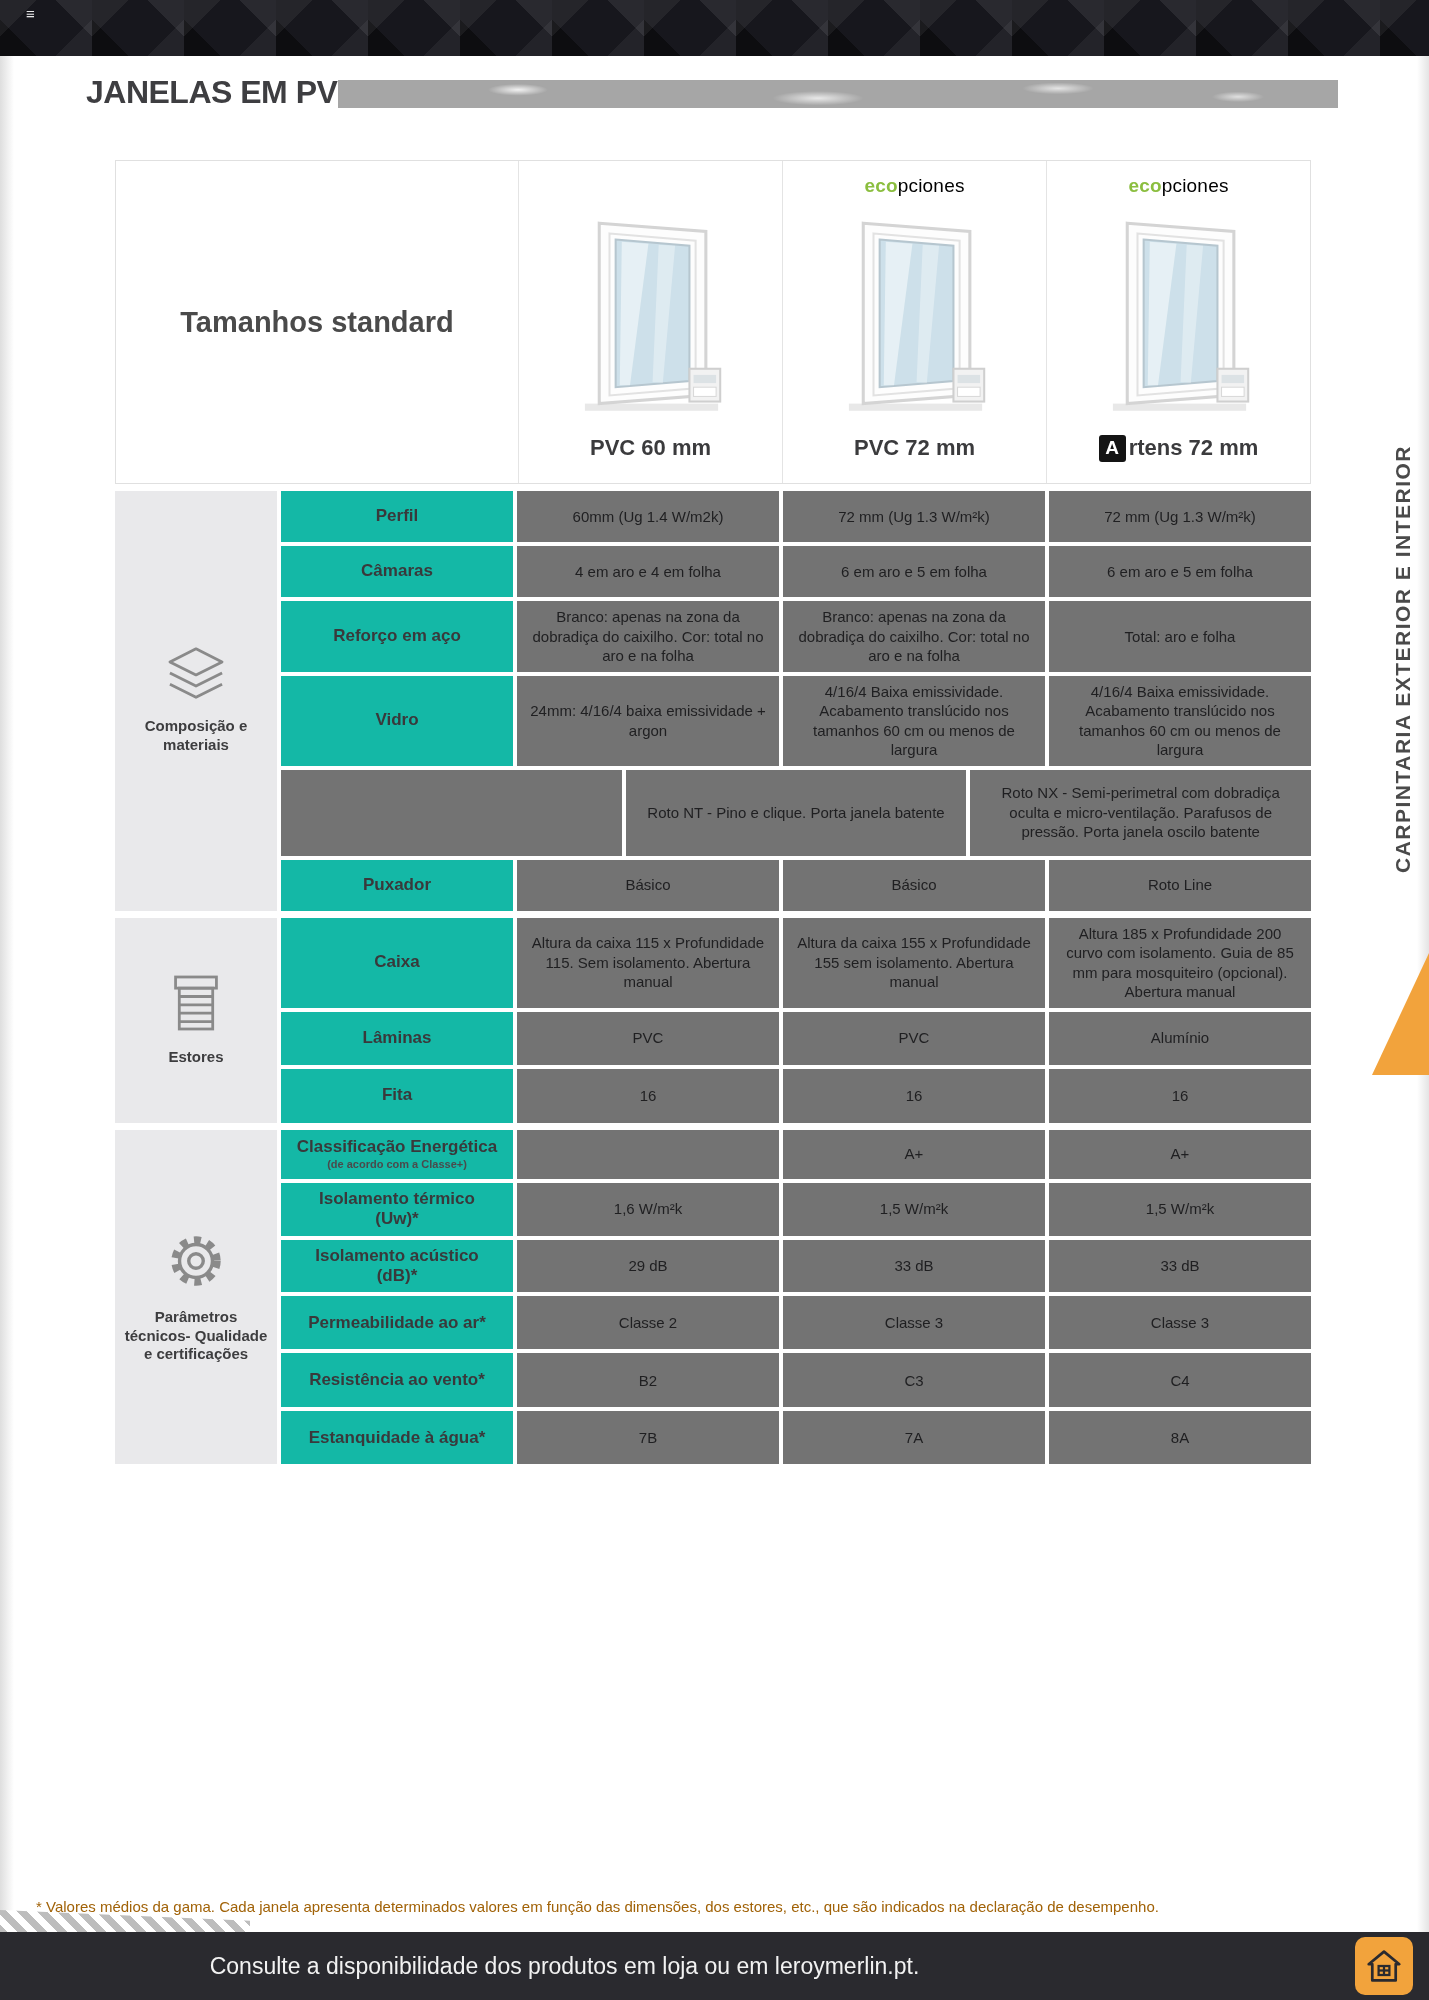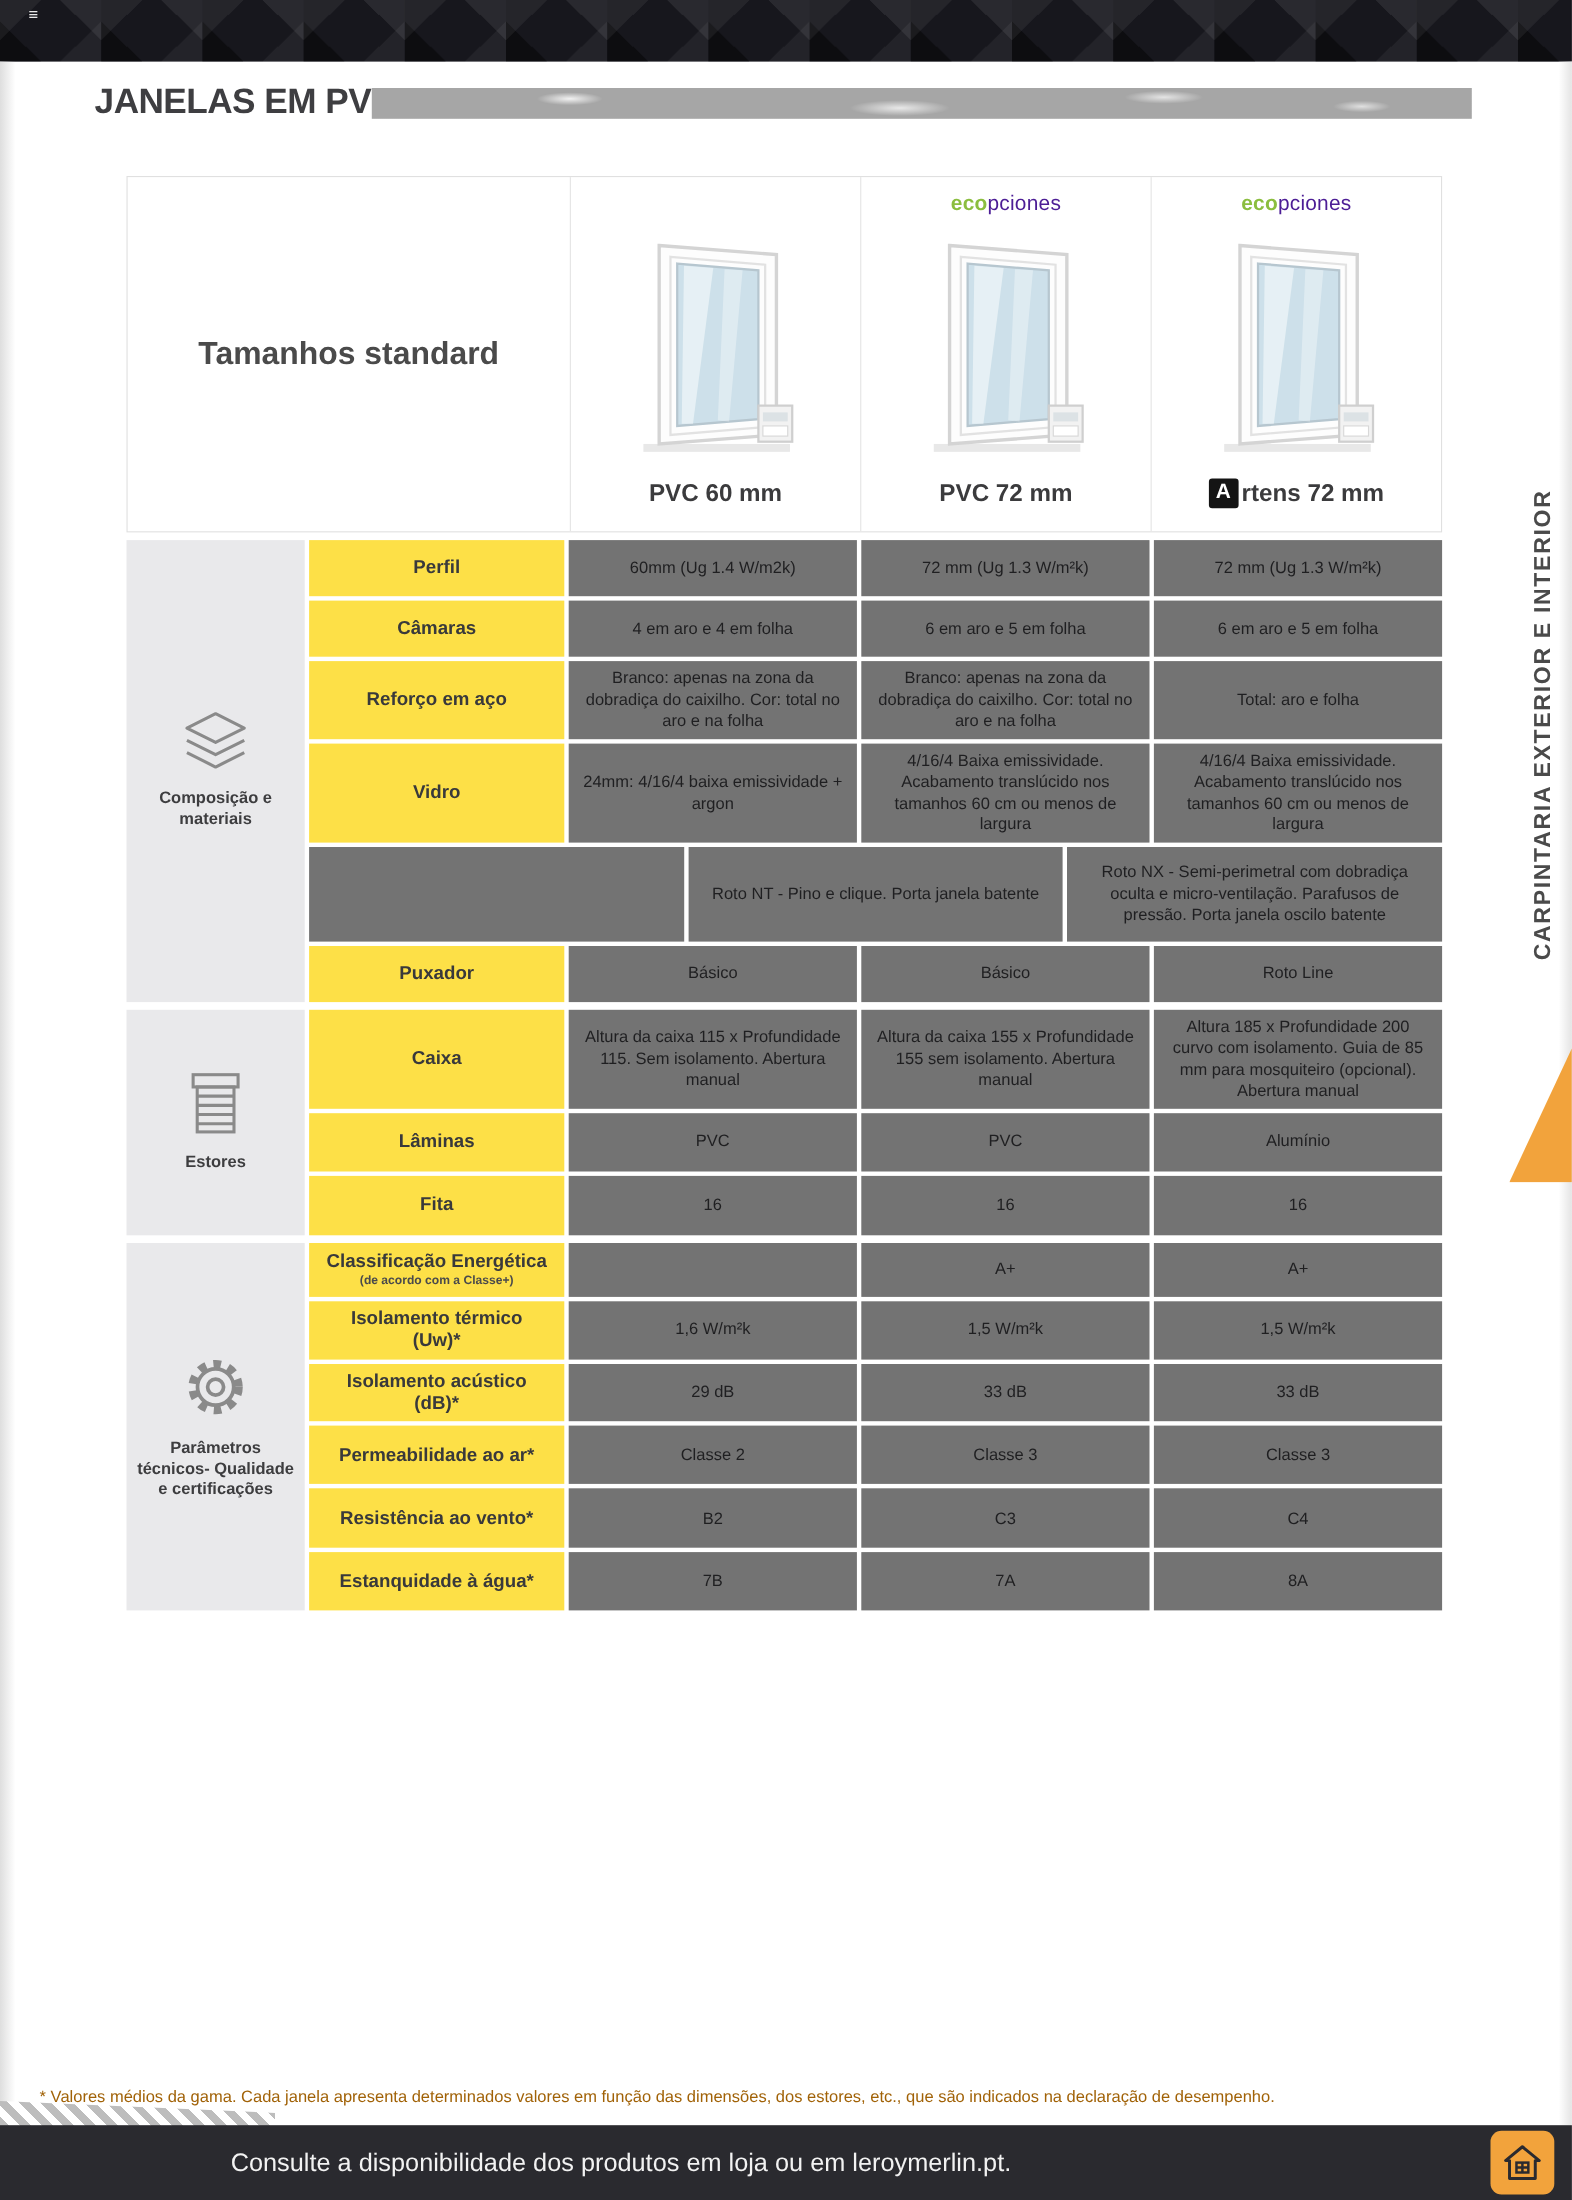--- a/index.html
+++ b/index.html
@@ -56,21 +56,21 @@
     width:402px; display:flex; align-items:center; justify-content:center;
     font-size:29px; font-weight:bold; color:#4a4a4a; text-align:left;
   }
   .product-col {
     flex:1 1 0; border-left:1px solid #e4e4e4;
     display:flex; flex-direction:column; align-items:center;
     padding:14px 8px 20px;
   }
   .eco-line { height:26px; font-size:19px; letter-spacing:0.2px; }
   .eco-green { color:#8bbe3f; font-weight:bold; }
-  .eco-gray  { color:#4c1d95; }
+  .eco-gray  { color:#000000; }
   .window-art { flex:1 1 auto; display:flex; align-items:center; justify-content:center; }
   .product-name {
     height:30px; display:flex; align-items:center; gap:3px;
     font-size:22px; font-weight:bold; color:#3b3b3d;
   }
   .artens-logo {
     display:inline-flex; width:27px; height:27px; border-radius:3px;
     background:#141414; color:#fff; align-items:center; justify-content:center;
     font-size:19px; font-weight:bold;
   }
@@ -84,21 +84,21 @@
   }
   .group-label { font-size:15px; font-weight:bold; color:#3d3d3f; line-height:1.25; }
   .group-rows { flex:1 1 0; display:flex; flex-direction:column; gap:4px; }
 
   .row { display:flex; gap:4px; }
   .cell {
     display:flex; align-items:center; justify-content:center;
     text-align:center; padding:6px 12px;
   }
   .cell.label {
-    width:232px; background:#fde047; flex-direction:column;
+    width:232px; background:#14b8a6; flex-direction:column;
     font-size:17px; font-weight:bold; color:#39393b; line-height:1.2;
   }
   .label-small { font-size:11px; font-weight:bold; color:#4a4a4c; }
   .cell.data {
     flex:1 1 0; background:#737373;
     font-size:15px; color:#1f1f21; line-height:1.3;
   }
 
   
   .side-label {

